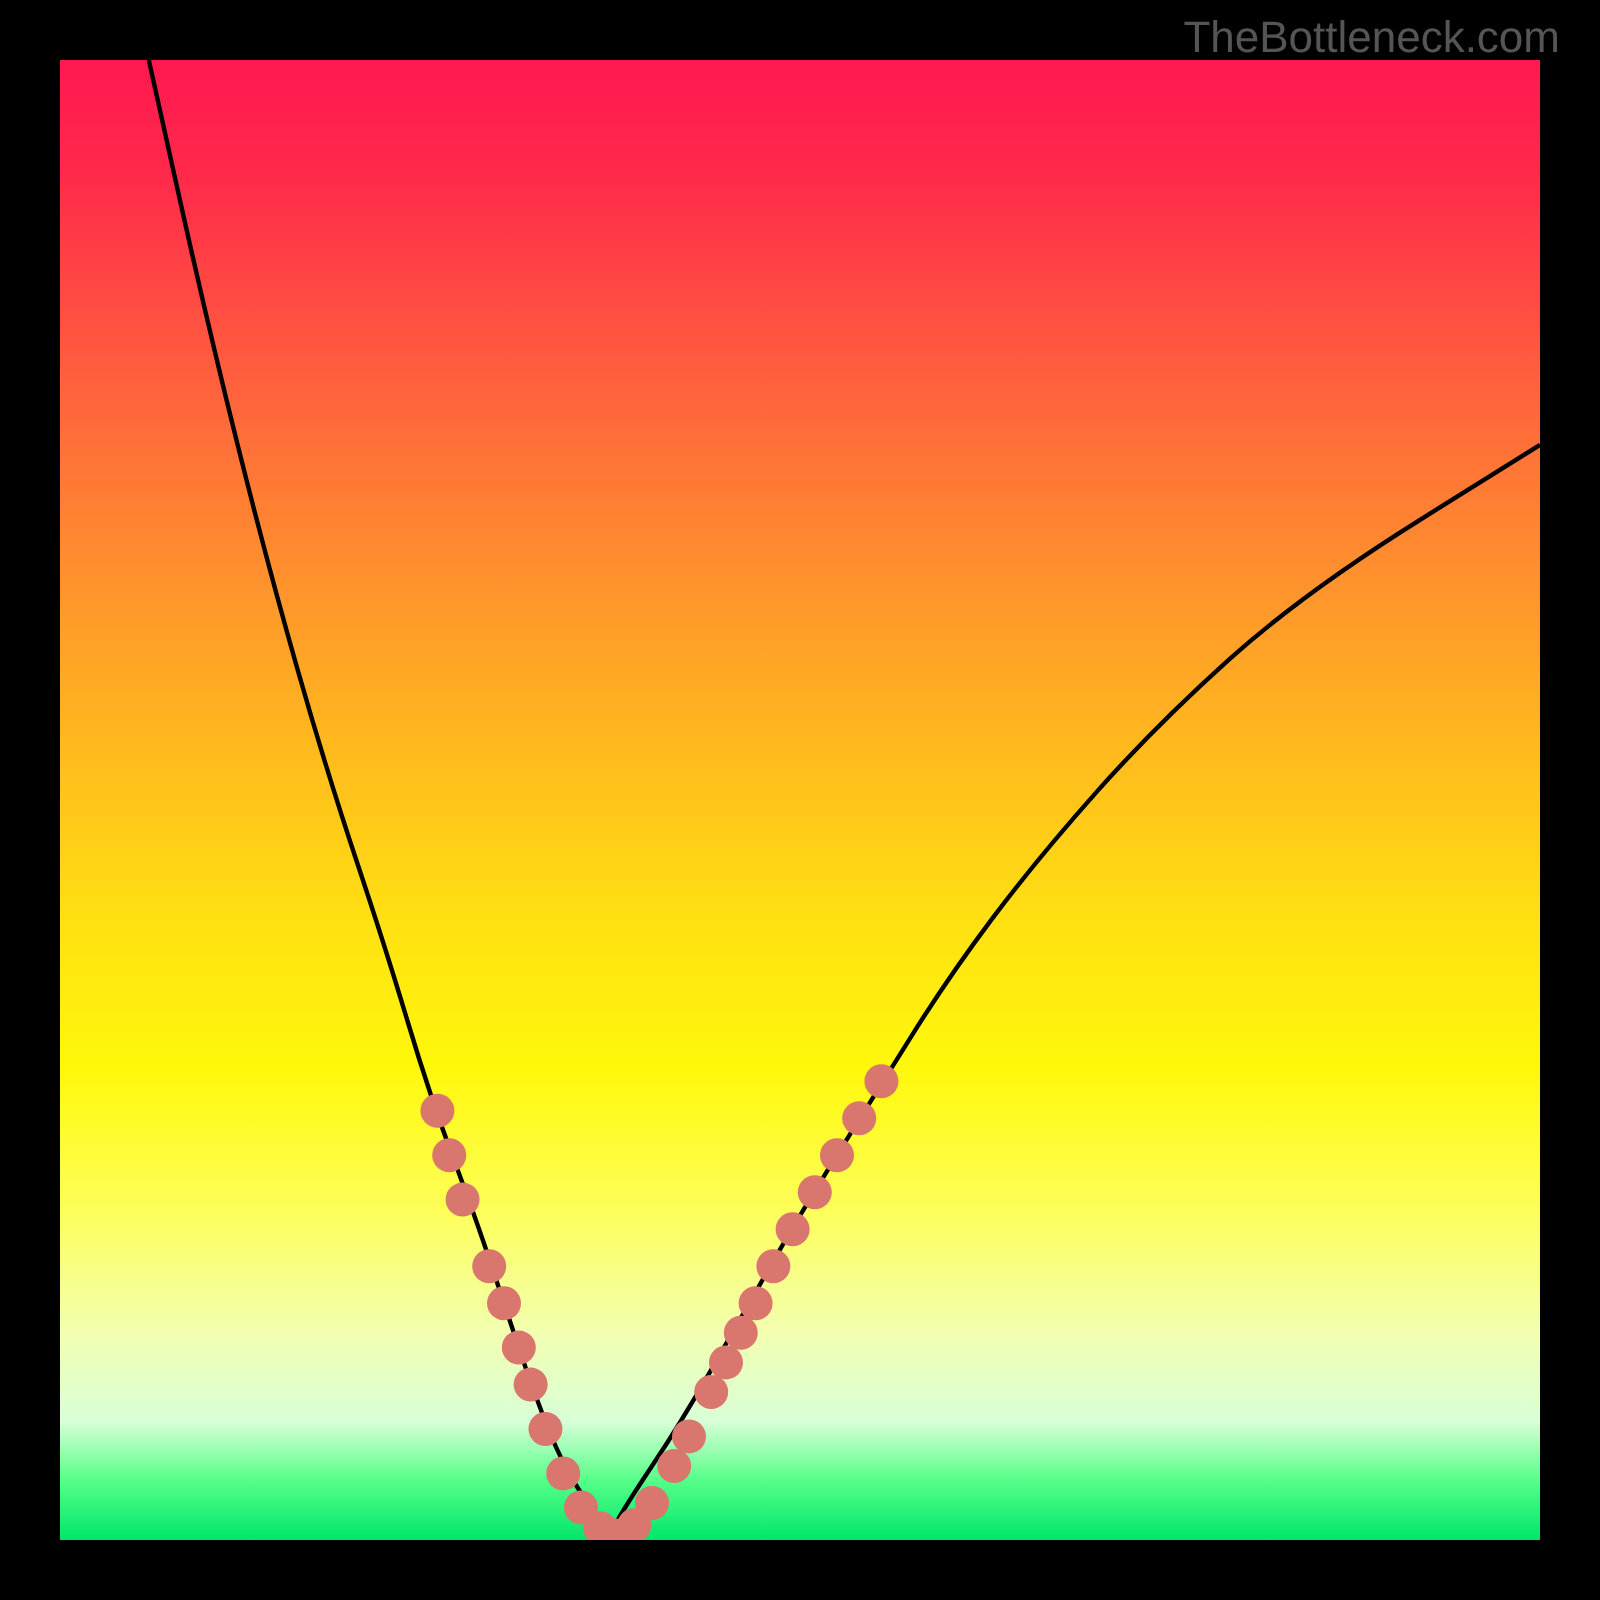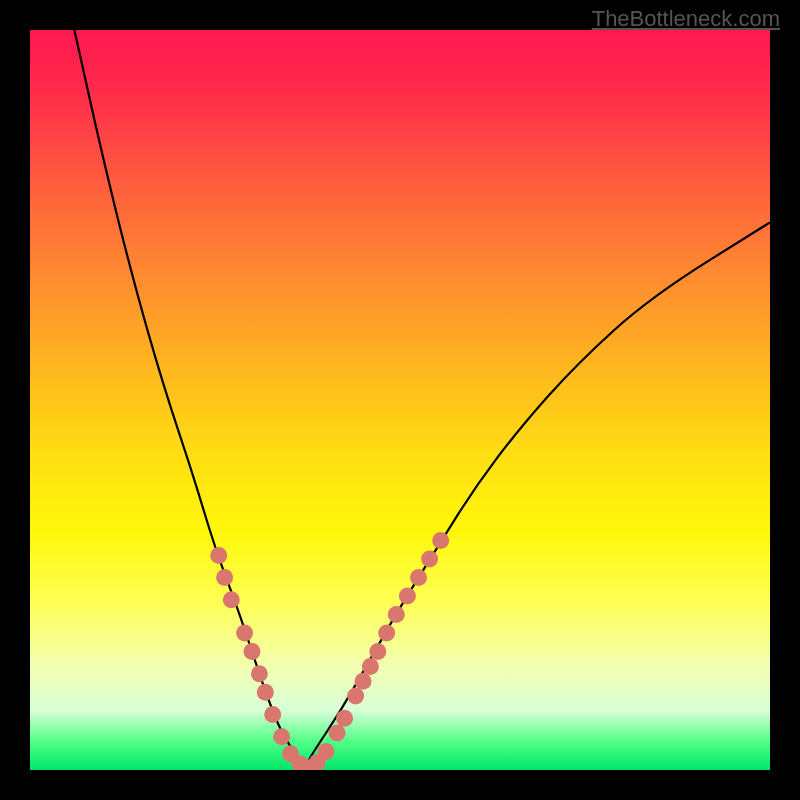--- a/index.html
+++ b/index.html
@@ -12,21 +12,20 @@
     font-family: Arial, sans-serif;
   }
   .attribution {
     position: absolute;
     top: 6px;
     right: 20px;
     color: #555;
     font-size: 22px;
     font-weight: 500;
     z-index: 10;
-    text-decoration: underline;
   }
   .plot-area {
     position: absolute;
     left: 30px;
     top: 30px;
     width: 740px;
     height: 740px;
     overflow: hidden;
   }
   .gradient-bg {

